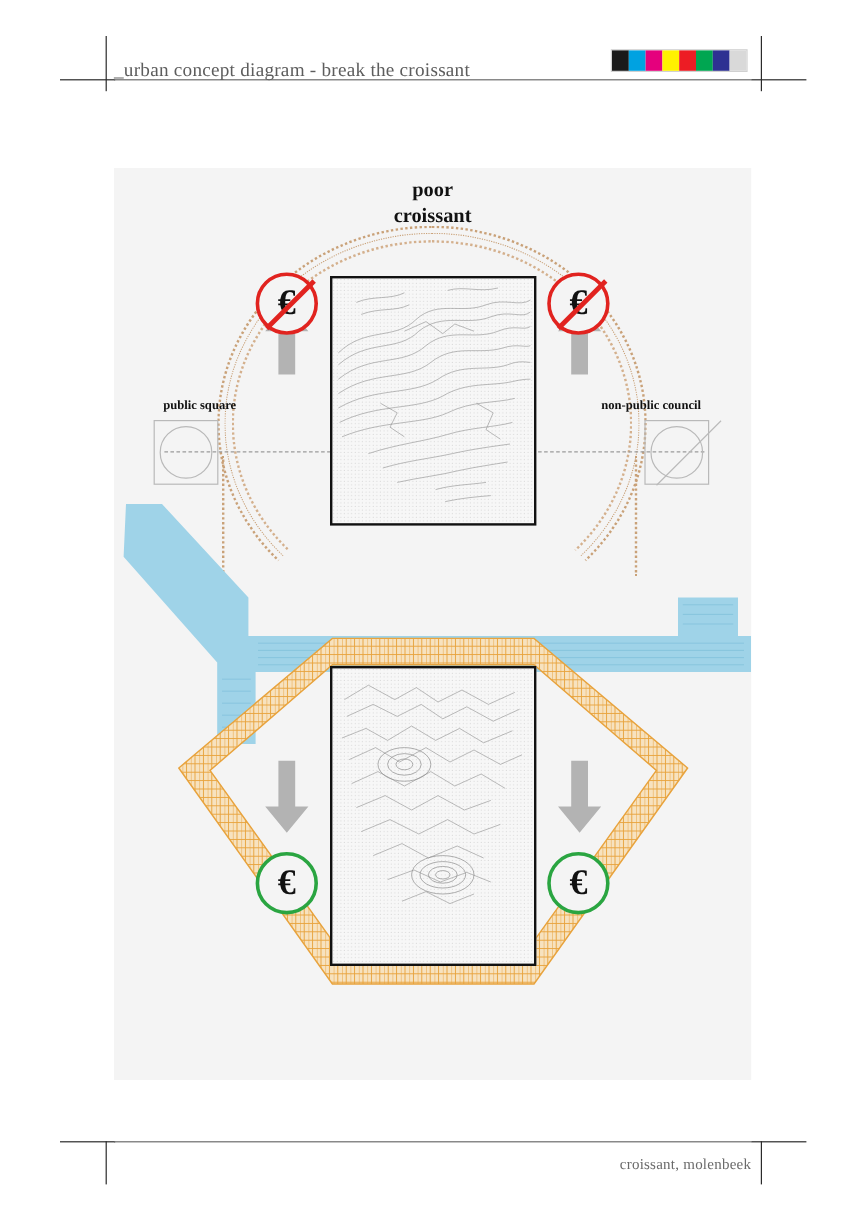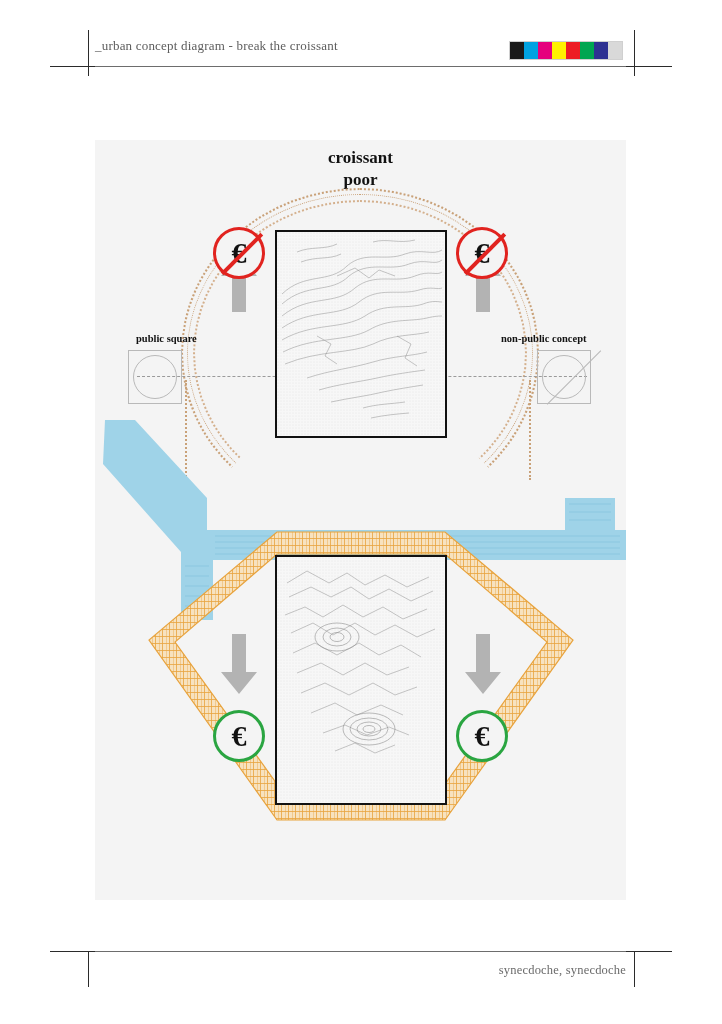--- a/index.html
+++ b/index.html
@@ -28,22 +28,22 @@
     position: absolute;
     left: 95px;
     top: 66px;
     width: 531px;
     height: 1px;
     background: #6d6d6d;
   }
   .header-title {
     position: absolute;
     left: 95px;
-    top: 38px;
-    font-size: 13px;
+    top: 50px;
+    font-size: 16px;
     color: #5d5d5d;
     letter-spacing: .2px;
     white-space: nowrap;
   }
 
   
   .colorbar {
     position: absolute;
     left: 509px;
     top: 41px;
@@ -257,42 +257,42 @@
   <span style="background:#fff200"></span>
   <span style="background:#ed1c24"></span>
   <span style="background:#00a651"></span>
   <span style="background:#2e3192"></span>
   <span style="background:#d9d9d9"></span>
 </div>
 
 <div class="panel">
 
   <div class="lbl title-top">
+    <div>poor</div>
     <div>croissant</div>
-    <div>poor</div>
   </div>
 
   <div class="arc"></div>
   <div class="arc3"></div>
   <div class="arc2"></div>
   <div class="arc-tail-l"></div>
   <div class="arc-tail-r"></div>
 
   <div class="axis"></div>
 
   <div class="sq sq-left">
     <div class="circ"></div>
   </div>
   <div class="sq sq-right">
     <div class="circ"></div>
     <div class="slash"></div>
   </div>
 
   <div class="lbl side-lbl lbl-left">public square</div>
-  <div class="lbl side-lbl lbl-right">non-public concept</div>
+  <div class="lbl side-lbl lbl-right">non-public council</div>
 
   <div class="mapbox mapbox-top">
     <svg width="168" height="204" viewBox="0 0 168 204">
       <defs>
         <pattern id="dots" width="3" height="3" patternUnits="userSpaceOnUse">
           <circle cx="1" cy="1" r="0.45" fill="#cfcfcf"></circle>
         </pattern>
       </defs>
       <rect x="0" y="0" width="168" height="204" fill="url(#dots)"></rect>
       <g fill="none" stroke="#8f8f8f" stroke-width="0.5">
@@ -403,13 +403,13 @@
   <div class="euro euro-green euro-sw">
     <span>€</span>
   </div>
   <div class="euro euro-green euro-se">
     <span>€</span>
   </div>
 
 </div>
 
 <div class="footer-rule"></div>
-<div class="footer-text">synecdoche, synecdoche</div>
+<div class="footer-text">croissant, molenbeek</div>
 
 </body></html>

